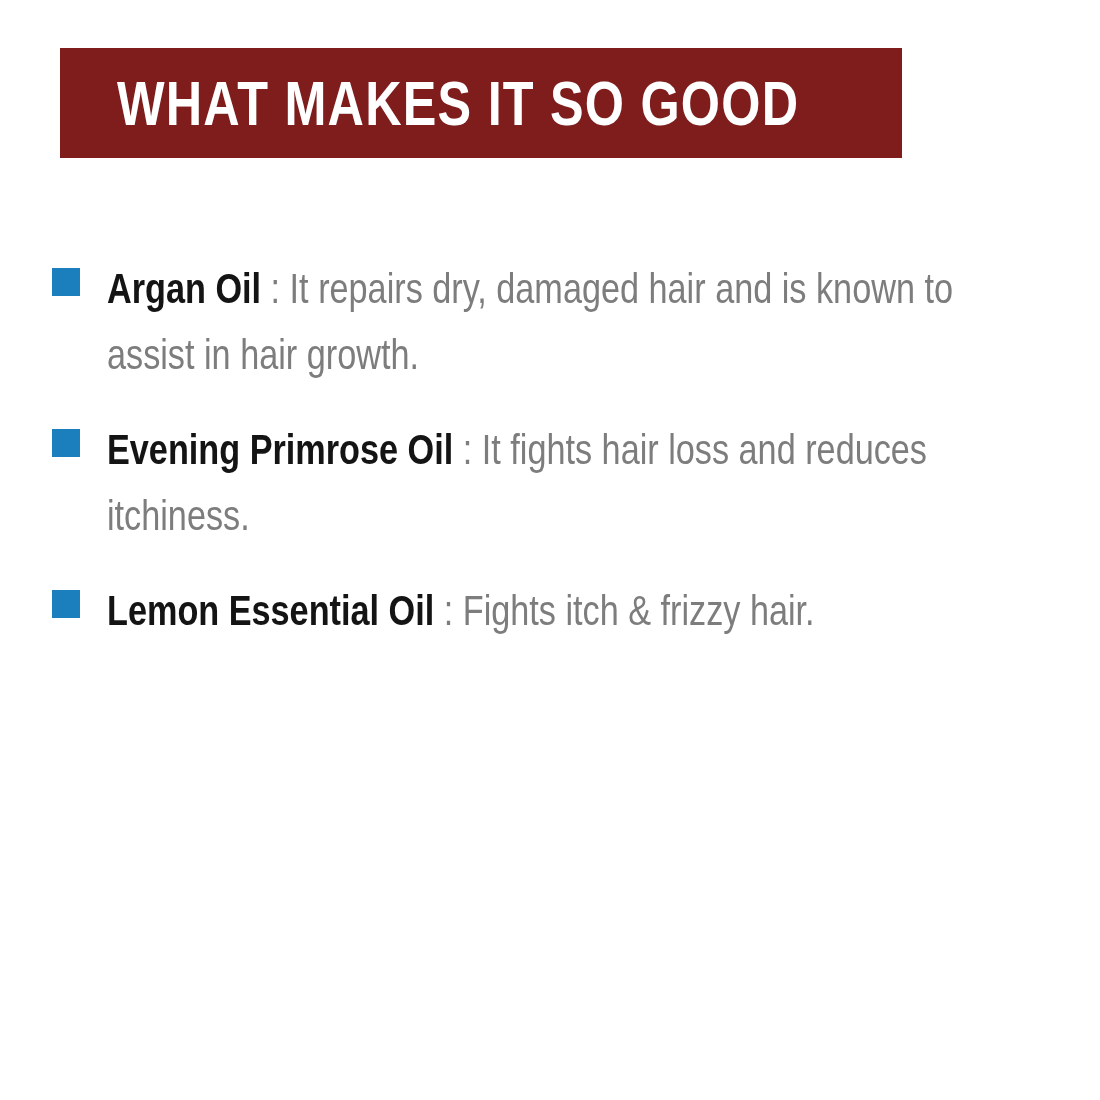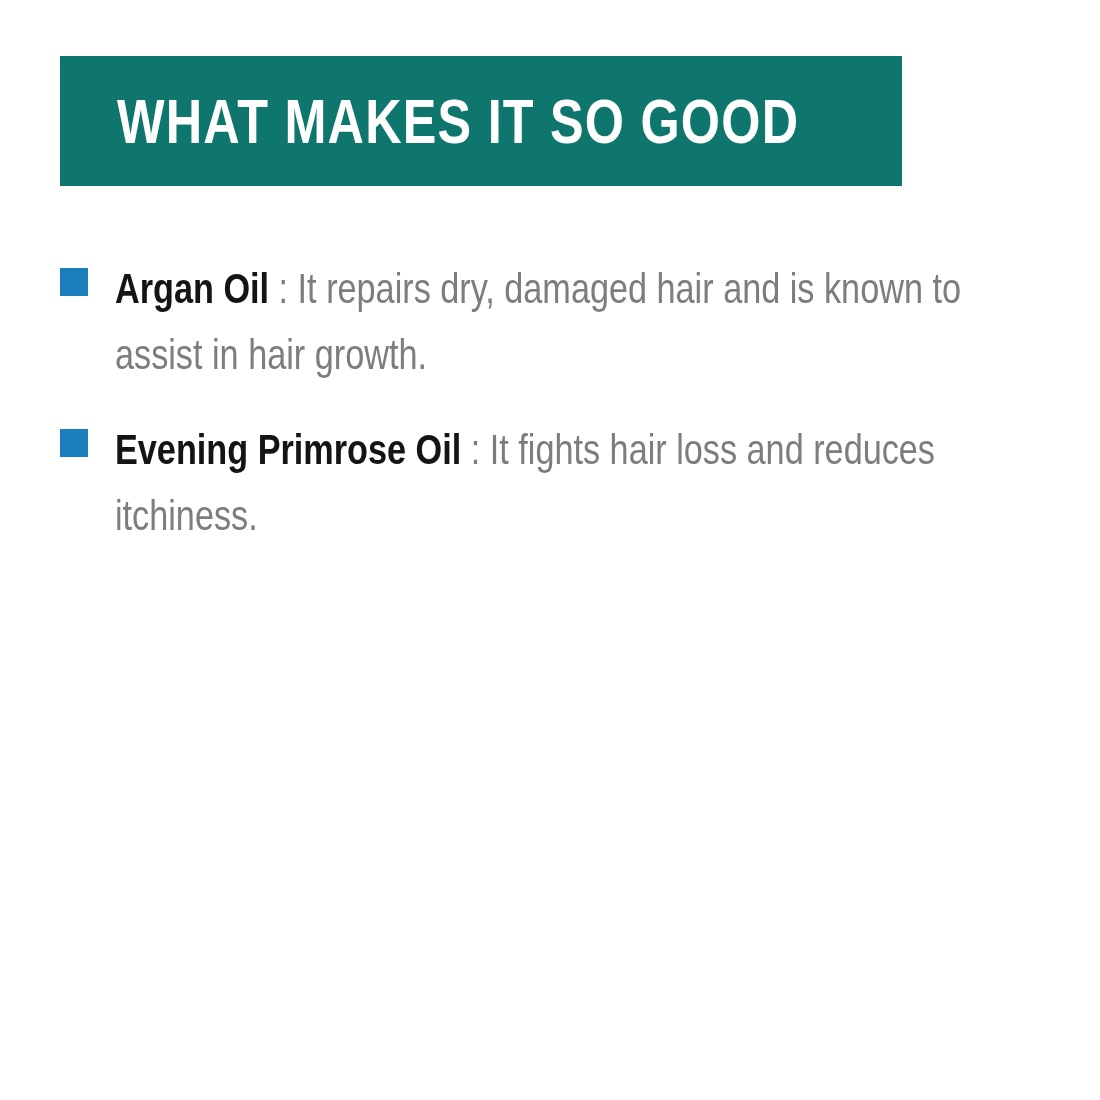--- a/index.html
+++ b/index.html
@@ -18,24 +18,24 @@
     position: relative;
     width: 1100px;
     height: 1100px;
     background: #ffffff;
   }
 
   
   .banner {
     position: absolute;
     left: 60px;
-    top: 56px;
+    top: 48px;
     width: 842px;
-    height: 130px;
-    background: #0f766e;
+    height: 110px;
+    background: #7f1d1d;
     box-sizing: border-box;
   }
   .banner-title {
     position: absolute;
     left: 57px;
     top: 50%;
     transform: translateY(-50%) scaleX(0.80);
     transform-origin: left center;
     white-space: nowrap;
     color: #ffffff;
@@ -43,21 +43,21 @@
     font-weight: bold;
     font-size: 63px;
     letter-spacing: 1.5px;
     line-height: 1;
     text-transform: uppercase;
   }
 
   
   .benefits-list {
     position: absolute;
-    left: 60px;
+    left: 52px;
     top: 256px;
     width: 900px;
   }
 
   .benefit-item {
     position: relative;
     padding-left: 55px;
     margin-bottom: 29px;
     min-height: 40px;
   }
@@ -113,16 +113,20 @@
       <span class="benefit-bullet"></span>
       <span class="benefit-text"><span class="benefit-name">Argan Oil</span><span class="benefit-sep"> : </span><span class="benefit-desc">It repairs dry, damaged hair and is known to assist in hair growth.</span></span>
     </div>
 
     <div class="benefit-item">
       <span class="benefit-bullet"></span>
       <span class="benefit-text"><span class="benefit-name">Evening Primrose Oil</span><span class="benefit-sep"> : </span><span class="benefit-desc">It fights hair loss and reduces itchiness.</span></span>
     </div>
 
 
+    <div class="benefit-item">
+      <span class="benefit-bullet"></span>
+      <span class="benefit-text"><span class="benefit-name">Lemon Essential Oil</span><span class="benefit-sep"> : </span><span class="benefit-desc">Fights itch &amp; frizzy hair.</span></span>
+    </div>
 
   </div>
 
 </div>
 
 </body></html>

